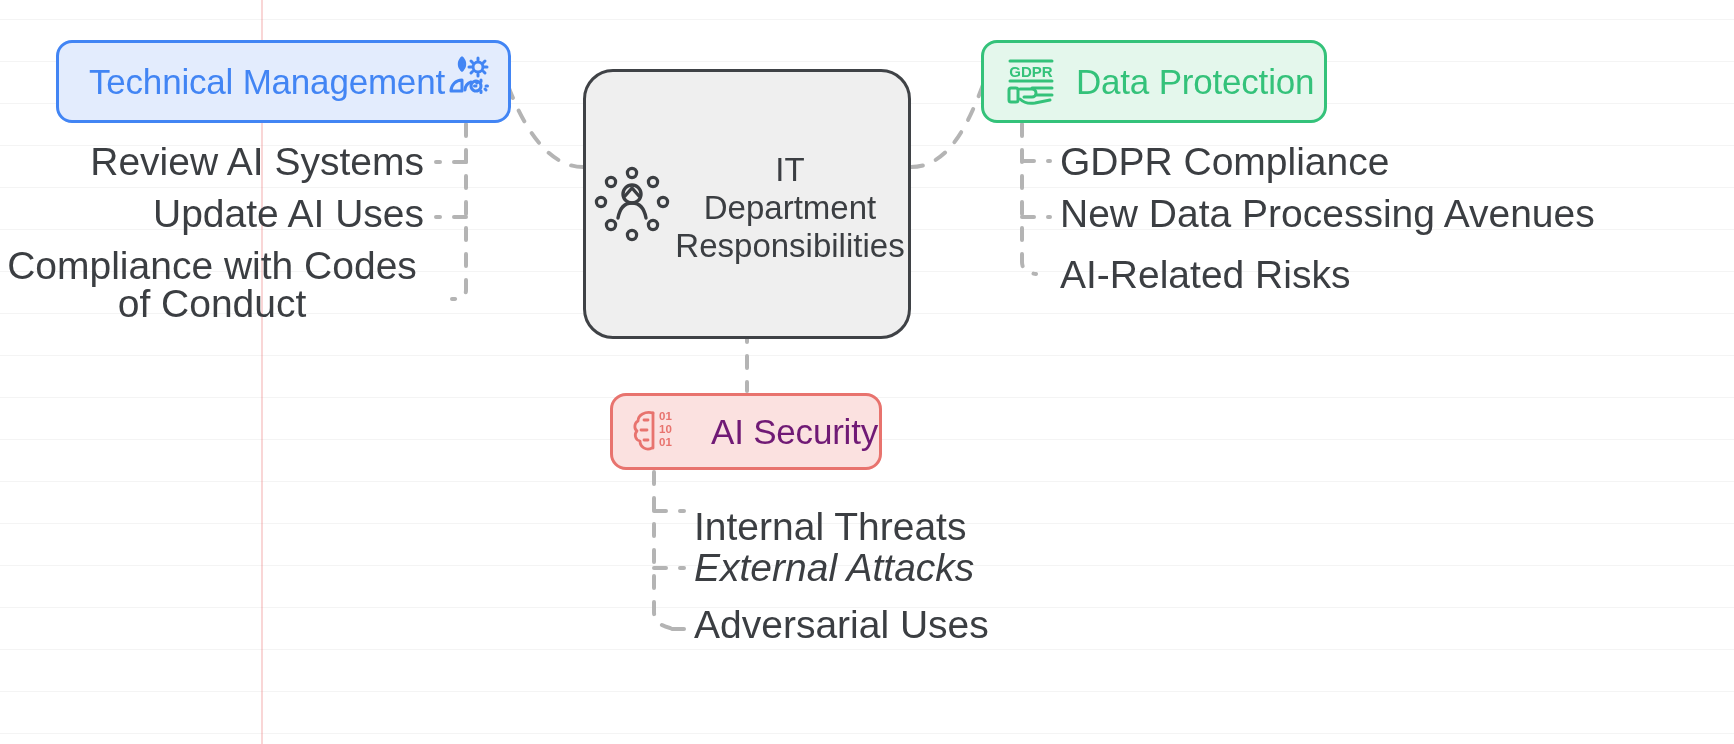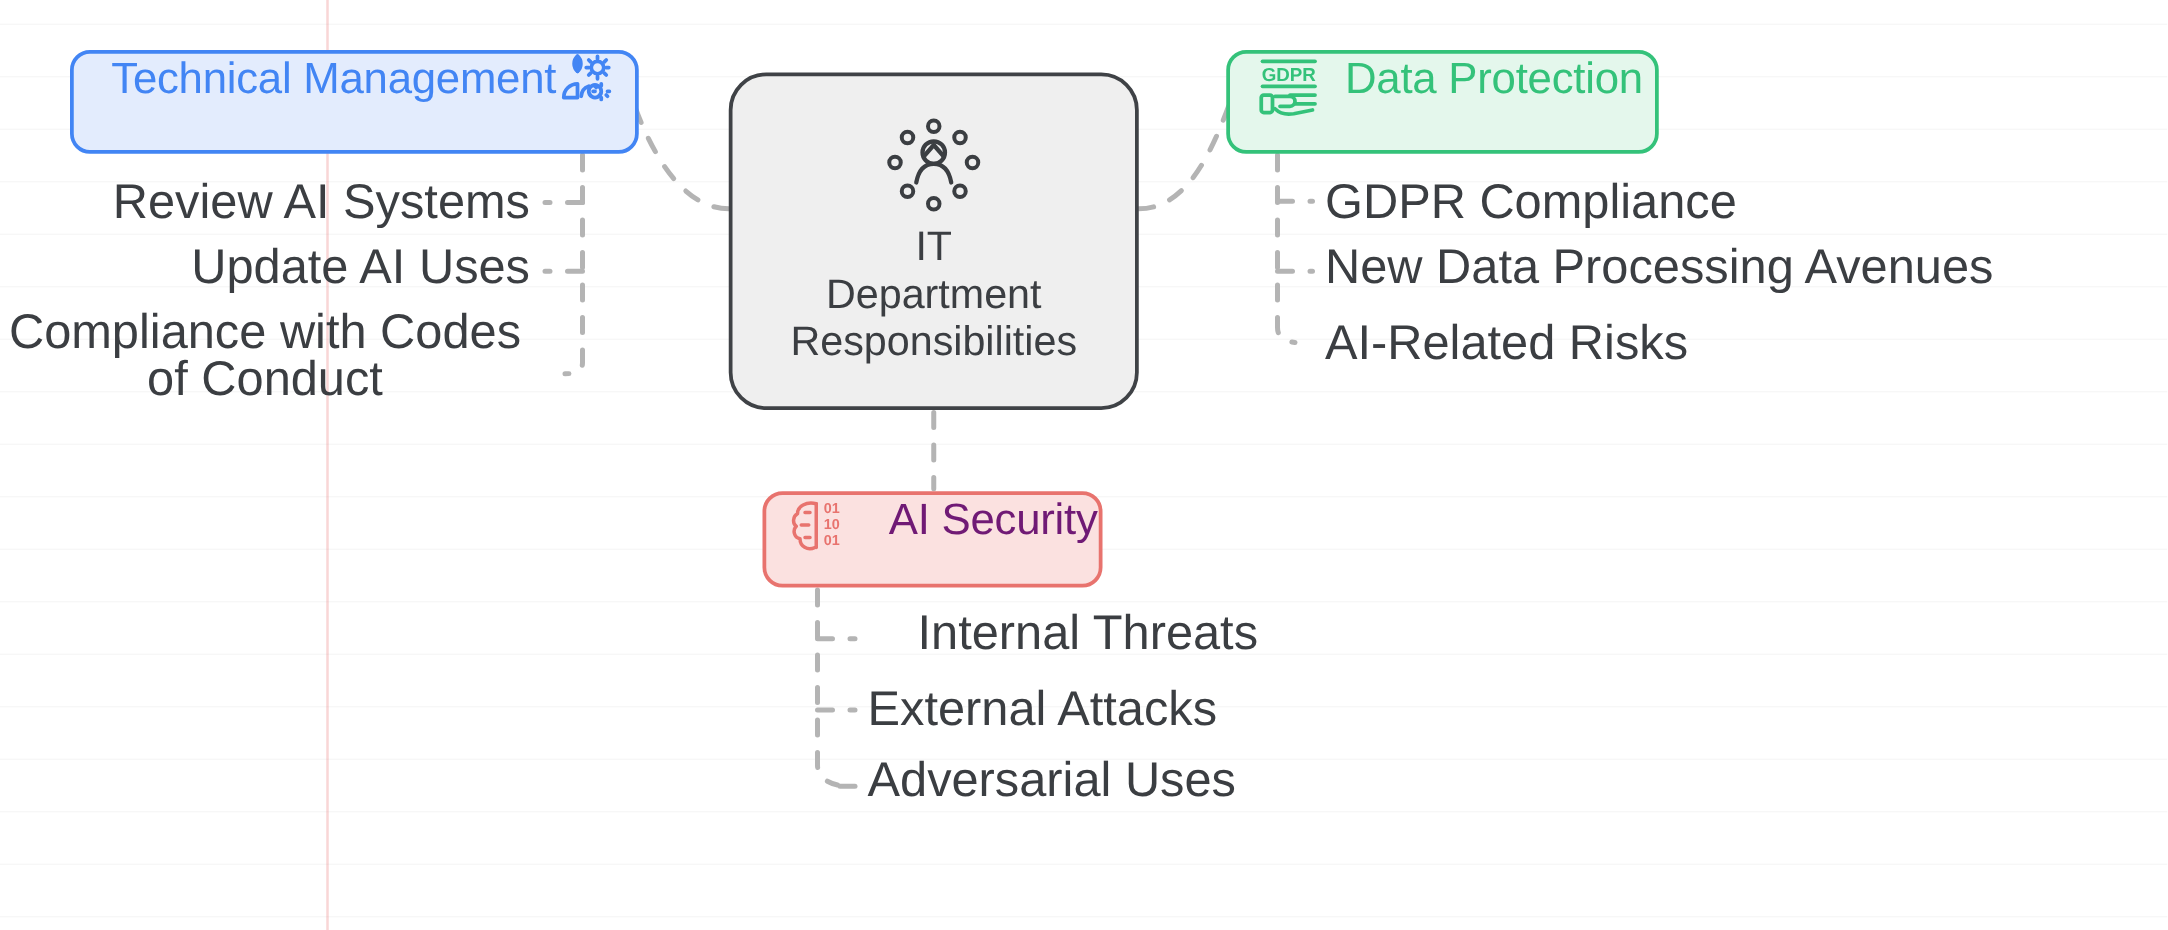--- a/index.html
+++ b/index.html
@@ -30,44 +30,44 @@
   svg.links {
     position: absolute;
     left: 0; top: 0;
     width: 1734px; height: 744px;
     pointer-events: none;
   }
   .node {
     position: absolute;
     box-sizing: border-box;
     display: flex;
-    align-items: flex-start;
+    align-items: center;
     border-radius: 16px;
     border-width: 3px;
     border-style: solid;
     white-space: nowrap;
   }
   .node .label {
     font-size: 35px;
     letter-spacing: -0.2px;
   }
   .node .nicon {
     display: flex;
     align-items: center;
     justify-content: center;
   }
 
   
   #center-node {
-    left: 583px; top: 58px;
+    left: 583px; top: 69px;
     width: 328px; height: 270px;
     border-radius: 30px;
     border-color: #3f4246;
     background: #efefef;
-    flex-direction: column;
+    flex-direction: row;
     justify-content: center;
     align-items: center;
   }
   #center-node .ctitle {
     margin-top: 8px;
     text-align: center;
     color: #3b3e42;
     font-size: 33px;
     line-height: 38px;
   }
@@ -117,22 +117,22 @@
   .leaf.wrap { white-space: normal; }
 
   #leaf-tech-0 { left: 0px;   top: 143px; width: 424px; }
   #leaf-tech-1 { left: 0px;   top: 195px; width: 424px; }
   #leaf-tech-2 { left: 0px;   top: 247px; width: 424px; }
 
   #leaf-data-0 { left: 1060px; top: 143px; }
   #leaf-data-1 { left: 1060px; top: 195px; }
   #leaf-data-2 { left: 1060px; top: 256px; }
 
-  #leaf-sec-0 { left: 694px; top: 488px; margin-left: 40px; }
-  #leaf-sec-1 { left: 694px; top: 549px; }
+  #leaf-sec-0 { left: 694px; top: 508px; }
+  #leaf-sec-1 { left: 694px; top: 549px; font-style: italic; }
   #leaf-sec-2 { left: 694px; top: 606px; }
 </style>
 </head>
 <body>
 
 <div id="canvas">
 
   <div class="margin-line"></div>
 
   <svg class="links" viewBox="0 0 1734 744" xmlns="http://www.w3.org/2000/svg">

